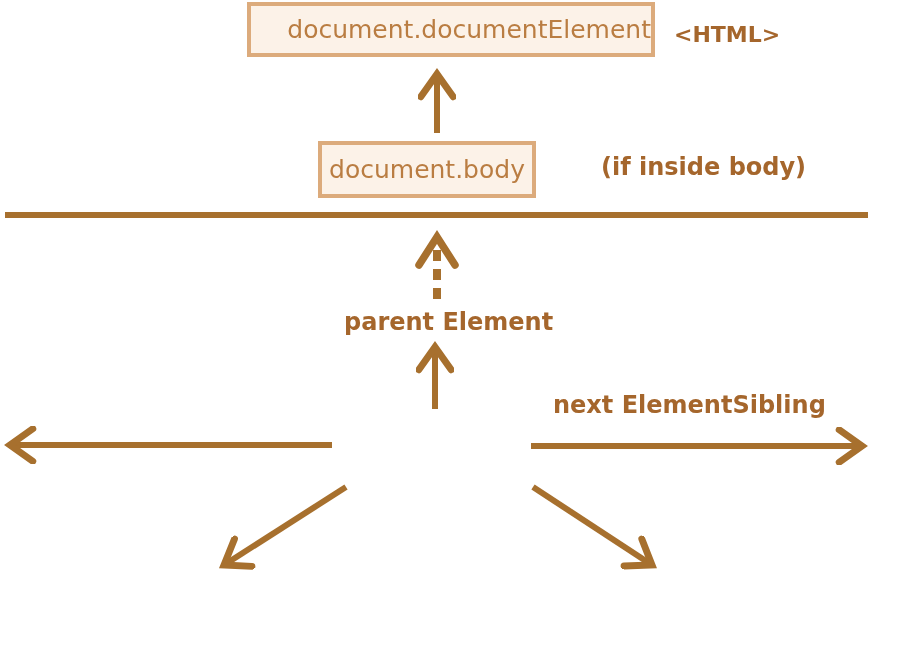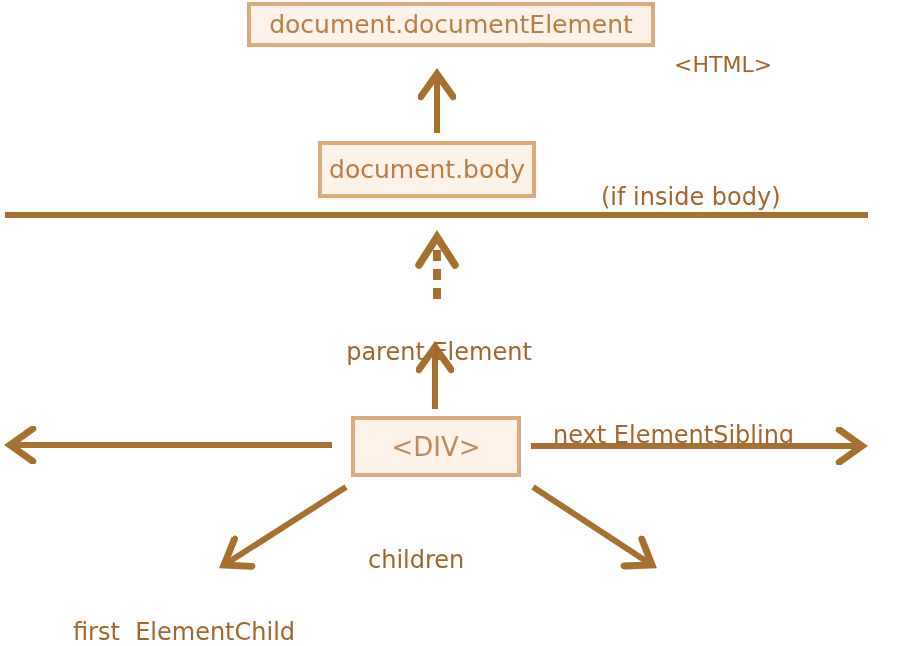--- a/index.html
+++ b/index.html
@@ -23,27 +23,26 @@
     justify-content: center;
     z-index: 1;
     color: var(--box-text);
     font-size: 25px;
     white-space: pre;
   }
   .lbl {
     position: absolute;
     z-index: 1;
     color: var(--label-text);
-    font-weight: normal;
+    font-weight: bold;
     font-size: 24px;
     line-height: 28px;
     white-space: pre;
-    margin-top: 30px;
   }
-  #box-document-element { left: 247px; top: 2px;  width: 408px; height: 45px; }
+  #box-document-element { left: 247px; top: 2px;  width: 408px; height: 55px; justify-content: flex-end; }
   #box-document-body    { left: 318px; top: 141px; width: 218px; height: 57px; }
   #box-div              { left: 351px; top: 416px; width: 170px; height: 61px; color: var(--div-text); font-size: 26px; }
 
   #lbl-html       { left: 674px; top: 21px; font-size: 22px; }
   #lbl-if-inside  { left: 601px; top: 153px; }
   #lbl-parent     { left: 344px; top: 308px; width: 190px; text-align: center; }
   #lbl-prev       { left: 1px;   top: 391px; }
   #lbl-next       { left: 553px; top: 391px; }
   #lbl-children   { left: 368px; top: 516px; }
   #lbl-first      { left: 73px;  top: 588px; }
@@ -89,22 +88,17 @@
     <span>document.body</span>
   </div>
 
   <div id="lbl-if-inside" class="lbl">(if inside body)</div>
 
   <div id="lbl-parent" class="lbl">parent Element</div>
 
 
   <div id="lbl-next" class="lbl">next ElementSibling</div>
 
-  <div id="box-div" class="node-box">
-    <span>&lt;DIV&gt;</span>
-  </div>
 
-  <div id="lbl-children" class="lbl">children</div>
 
-  <div id="lbl-first" class="lbl">first  ElementChild</div>
 
 
 </div>
 
 </body></html>

